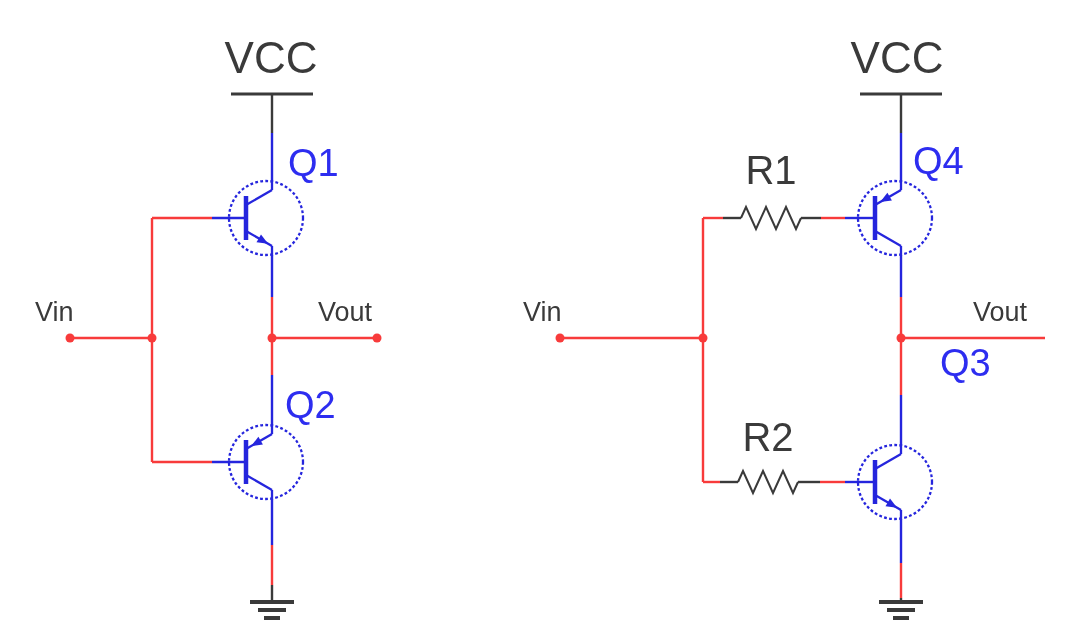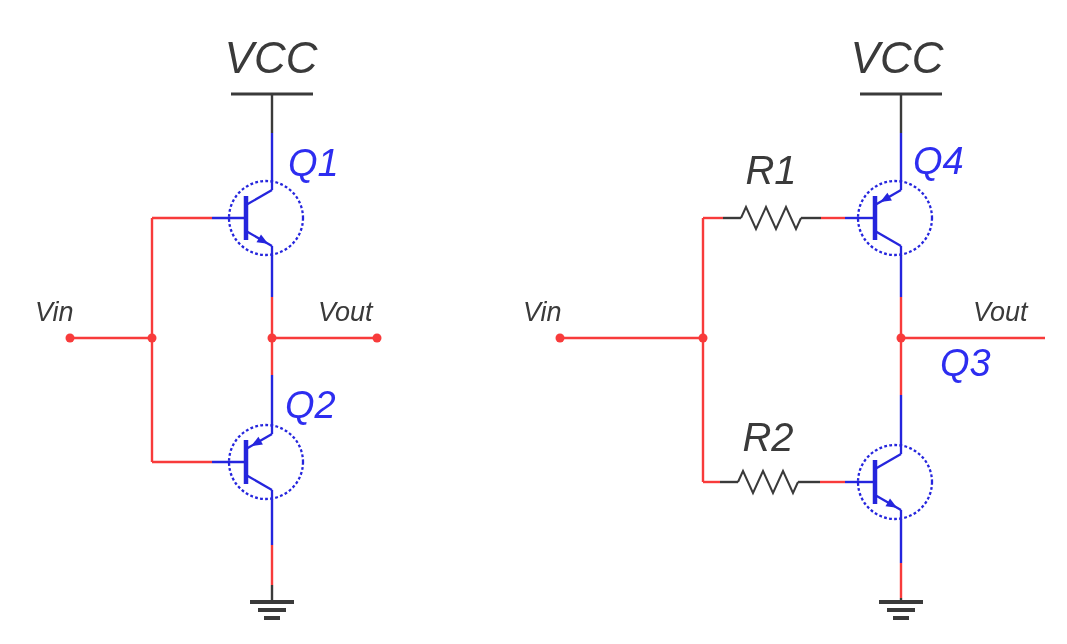--- a/index.html
+++ b/index.html
@@ -6,21 +6,20 @@
     margin: 0;
     padding: 0;
     background: #ffffff;
   }
   .stage {
     width: 1067px;
     height: 644px;
     background: var(--background, #fff);
     position: relative;
     overflow: hidden;
-    font-style: italic;
   }
   svg { display: block; }
 
   .txt {
     fill: var(--ink-dark, #3a3a3a);
     font-family: "Liberation Sans", sans-serif;
   }
   .txt-big   { font-size: 44px; }
   .txt-small { font-size: 27px; }
   .txt-res   { font-size: 40px; }

